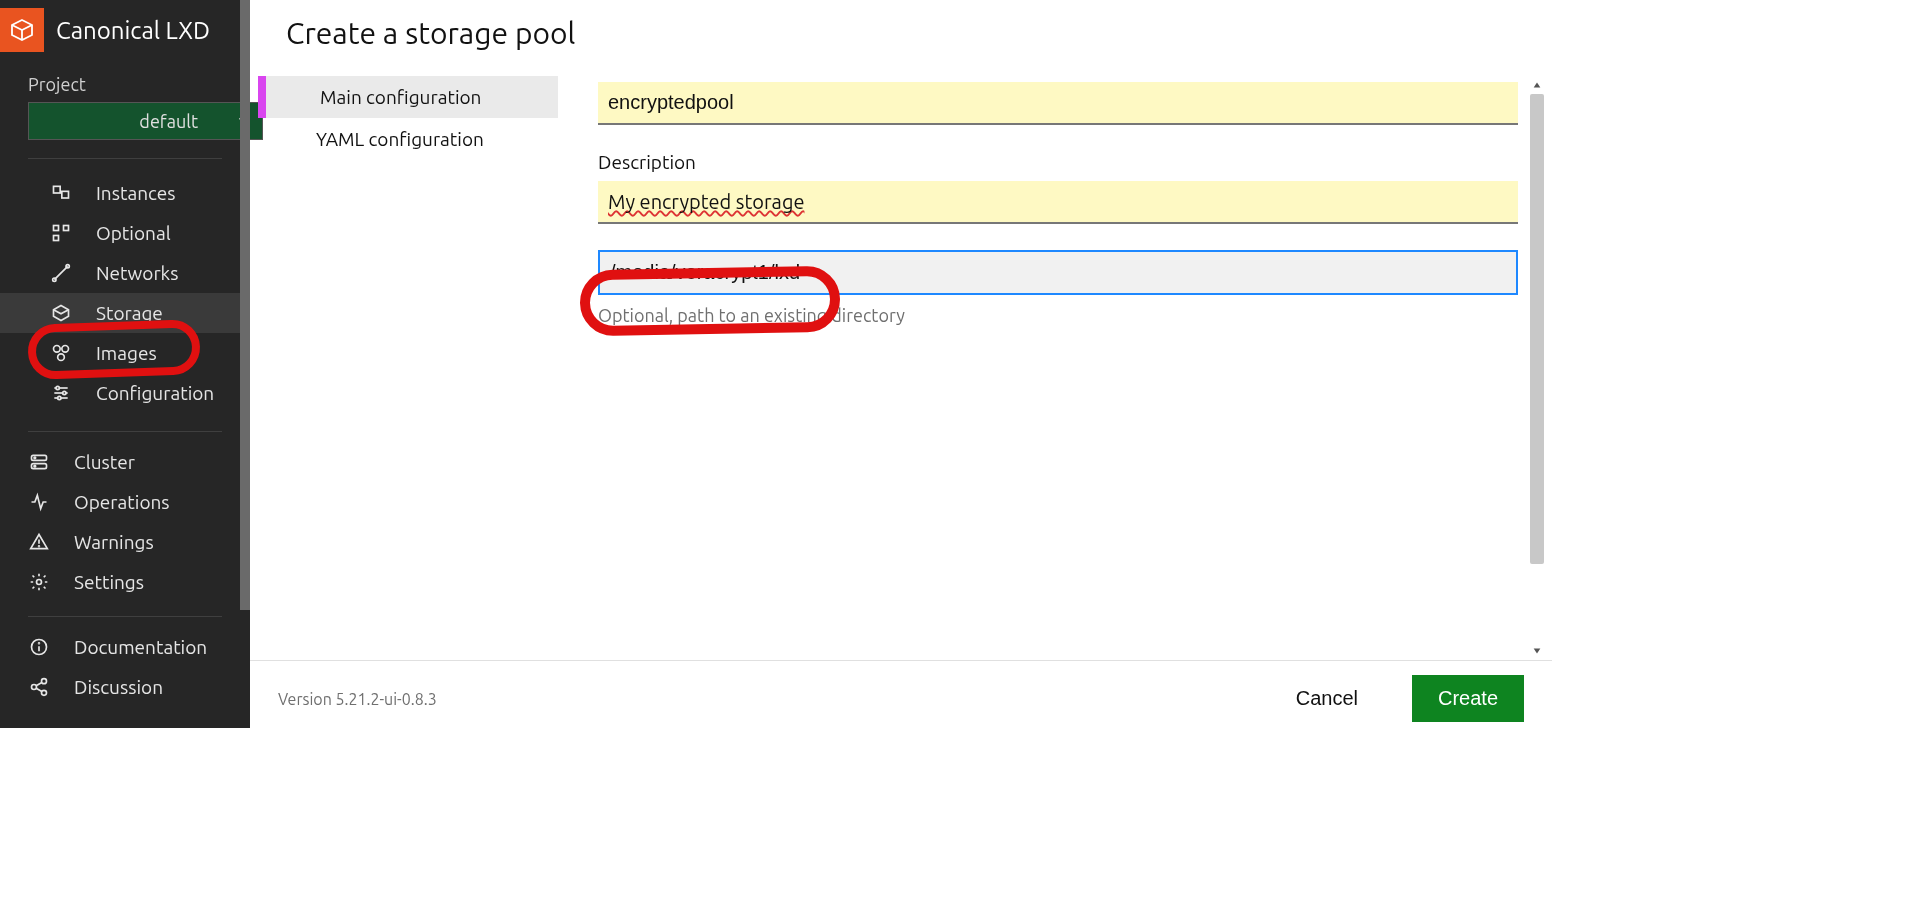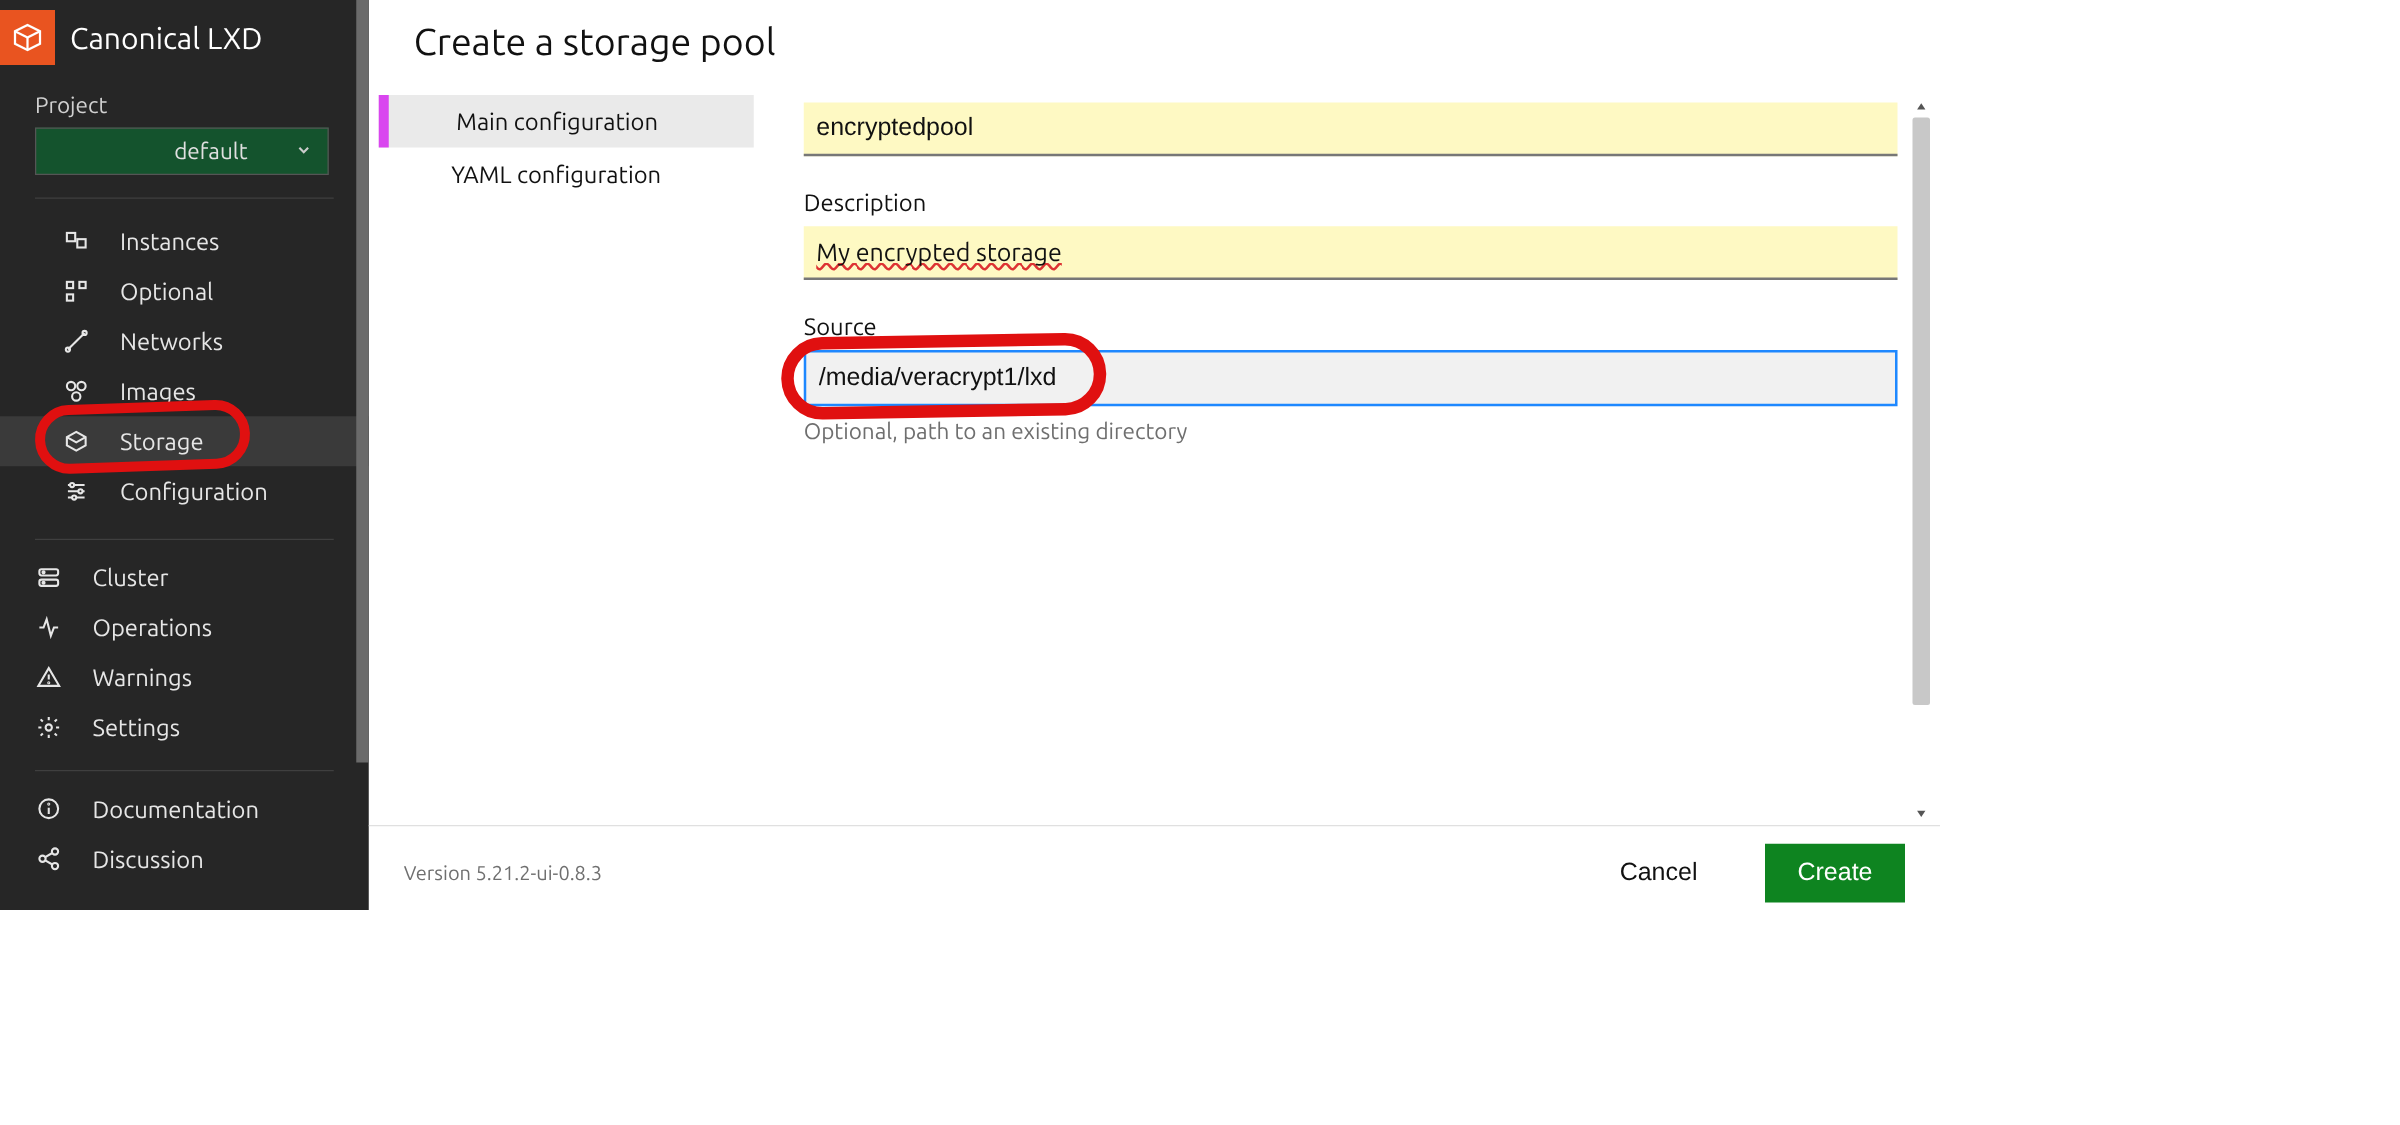--- a/index.html
+++ b/index.html
@@ -1,21 +1,21 @@
 <!DOCTYPE html>
 <html><head>
 <meta charset="utf-8">
 <style>
   * { box-sizing: border-box; margin: 0; padding: 0; }
   html, body { height: 100%; font-family: "Ubuntu", "Segoe UI", Arial, sans-serif; }
   body { display: flex; background: #fff; color: #111; overflow: hidden; width: 1552px; height: 728px; }
 
   
   .sidebar {
-    width: 295px;
+    width: 250px;
     background: #262626;
     color: #e0e0e0;
     display: flex;
     flex-direction: column;
     position: relative;
   }
   .sidebar .brand {
     display: flex;
     align-items: center;
     gap: 12px;
@@ -279,38 +279,38 @@
     <div class="nav-item">
       <span class="nav-icon">
         <svg width="20" height="20" viewBox="0 0 24 24" stroke-width="2">
             <path d="M4 20 L20 4"></path>
             <circle cx="4" cy="20" r="2"></circle>
             <circle cx="20" cy="4" r="2"></circle>
           </svg>
       </span>
       <span>Networks</span>
     </div>
+    <div class="nav-item active">
+      <span class="nav-icon">
+        <svg width="20" height="20" viewBox="0 0 24 24" stroke-width="2">
+            <polygon points="12,3 21,8 21,16 12,21 3,16 3,8"></polygon>
+            <polyline points="3,8 12,13 21,8"></polyline>
+          </svg>
+      </span>
+      <span>Storage</span>
+    </div>
     <div class="nav-item">
       <span class="nav-icon">
         <svg width="20" height="20" viewBox="0 0 24 24" stroke-width="2">
             <circle cx="7" cy="7" r="4"></circle>
             <circle cx="17" cy="7" r="4"></circle>
             <circle cx="12" cy="17" r="4"></circle>
           </svg>
       </span>
       <span>Images</span>
-    </div>
-    <div class="nav-item active">
-      <span class="nav-icon">
-        <svg width="20" height="20" viewBox="0 0 24 24" stroke-width="2">
-            <polygon points="12,3 21,8 21,16 12,21 3,16 3,8"></polygon>
-            <polyline points="3,8 12,13 21,8"></polyline>
-          </svg>
-      </span>
-      <span>Storage</span>
     </div>
     <div class="nav-item">
       <span class="nav-icon">
         <svg width="20" height="20" viewBox="0 0 24 24" stroke-width="2">
             <line x1="4" y1="6" x2="20" y2="6"></line>
             <line x1="4" y1="12" x2="20" y2="12"></line>
             <line x1="4" y1="18" x2="20" y2="18"></line>
             <circle cx="8" cy="6" r="2" fill="#262626"></circle>
             <circle cx="16" cy="12" r="2" fill="#262626"></circle>
             <circle cx="10" cy="18" r="2" fill="#262626"></circle>
@@ -418,21 +418,20 @@
 
       <div class="field-group">
         <div class="field-label">Description</div>
         <div class="text-input" style="cursor:text;">
           <span class="spellwave">My encrypted storage</span>
         </div>
       </div>
 
 
       <div class="field-group" style="position:relative;">
-        <div class="field-label">Source</div>
         <input class="text-input focused" value="/media/veracrypt1/lxd" style="">
         <div class="help-text">Optional, path to an existing directory</div>
         <div class="annot-source" style="left:-18px; top:18px;"></div>
       </div>
 
       <div class="form-scroll">
         <div class="scroll-arrow">
           <svg width="10" height="10" viewBox="0 0 24 24" fill="#555">
               <polygon points="12,6 4,18 20,18"></polygon>
             </svg>

